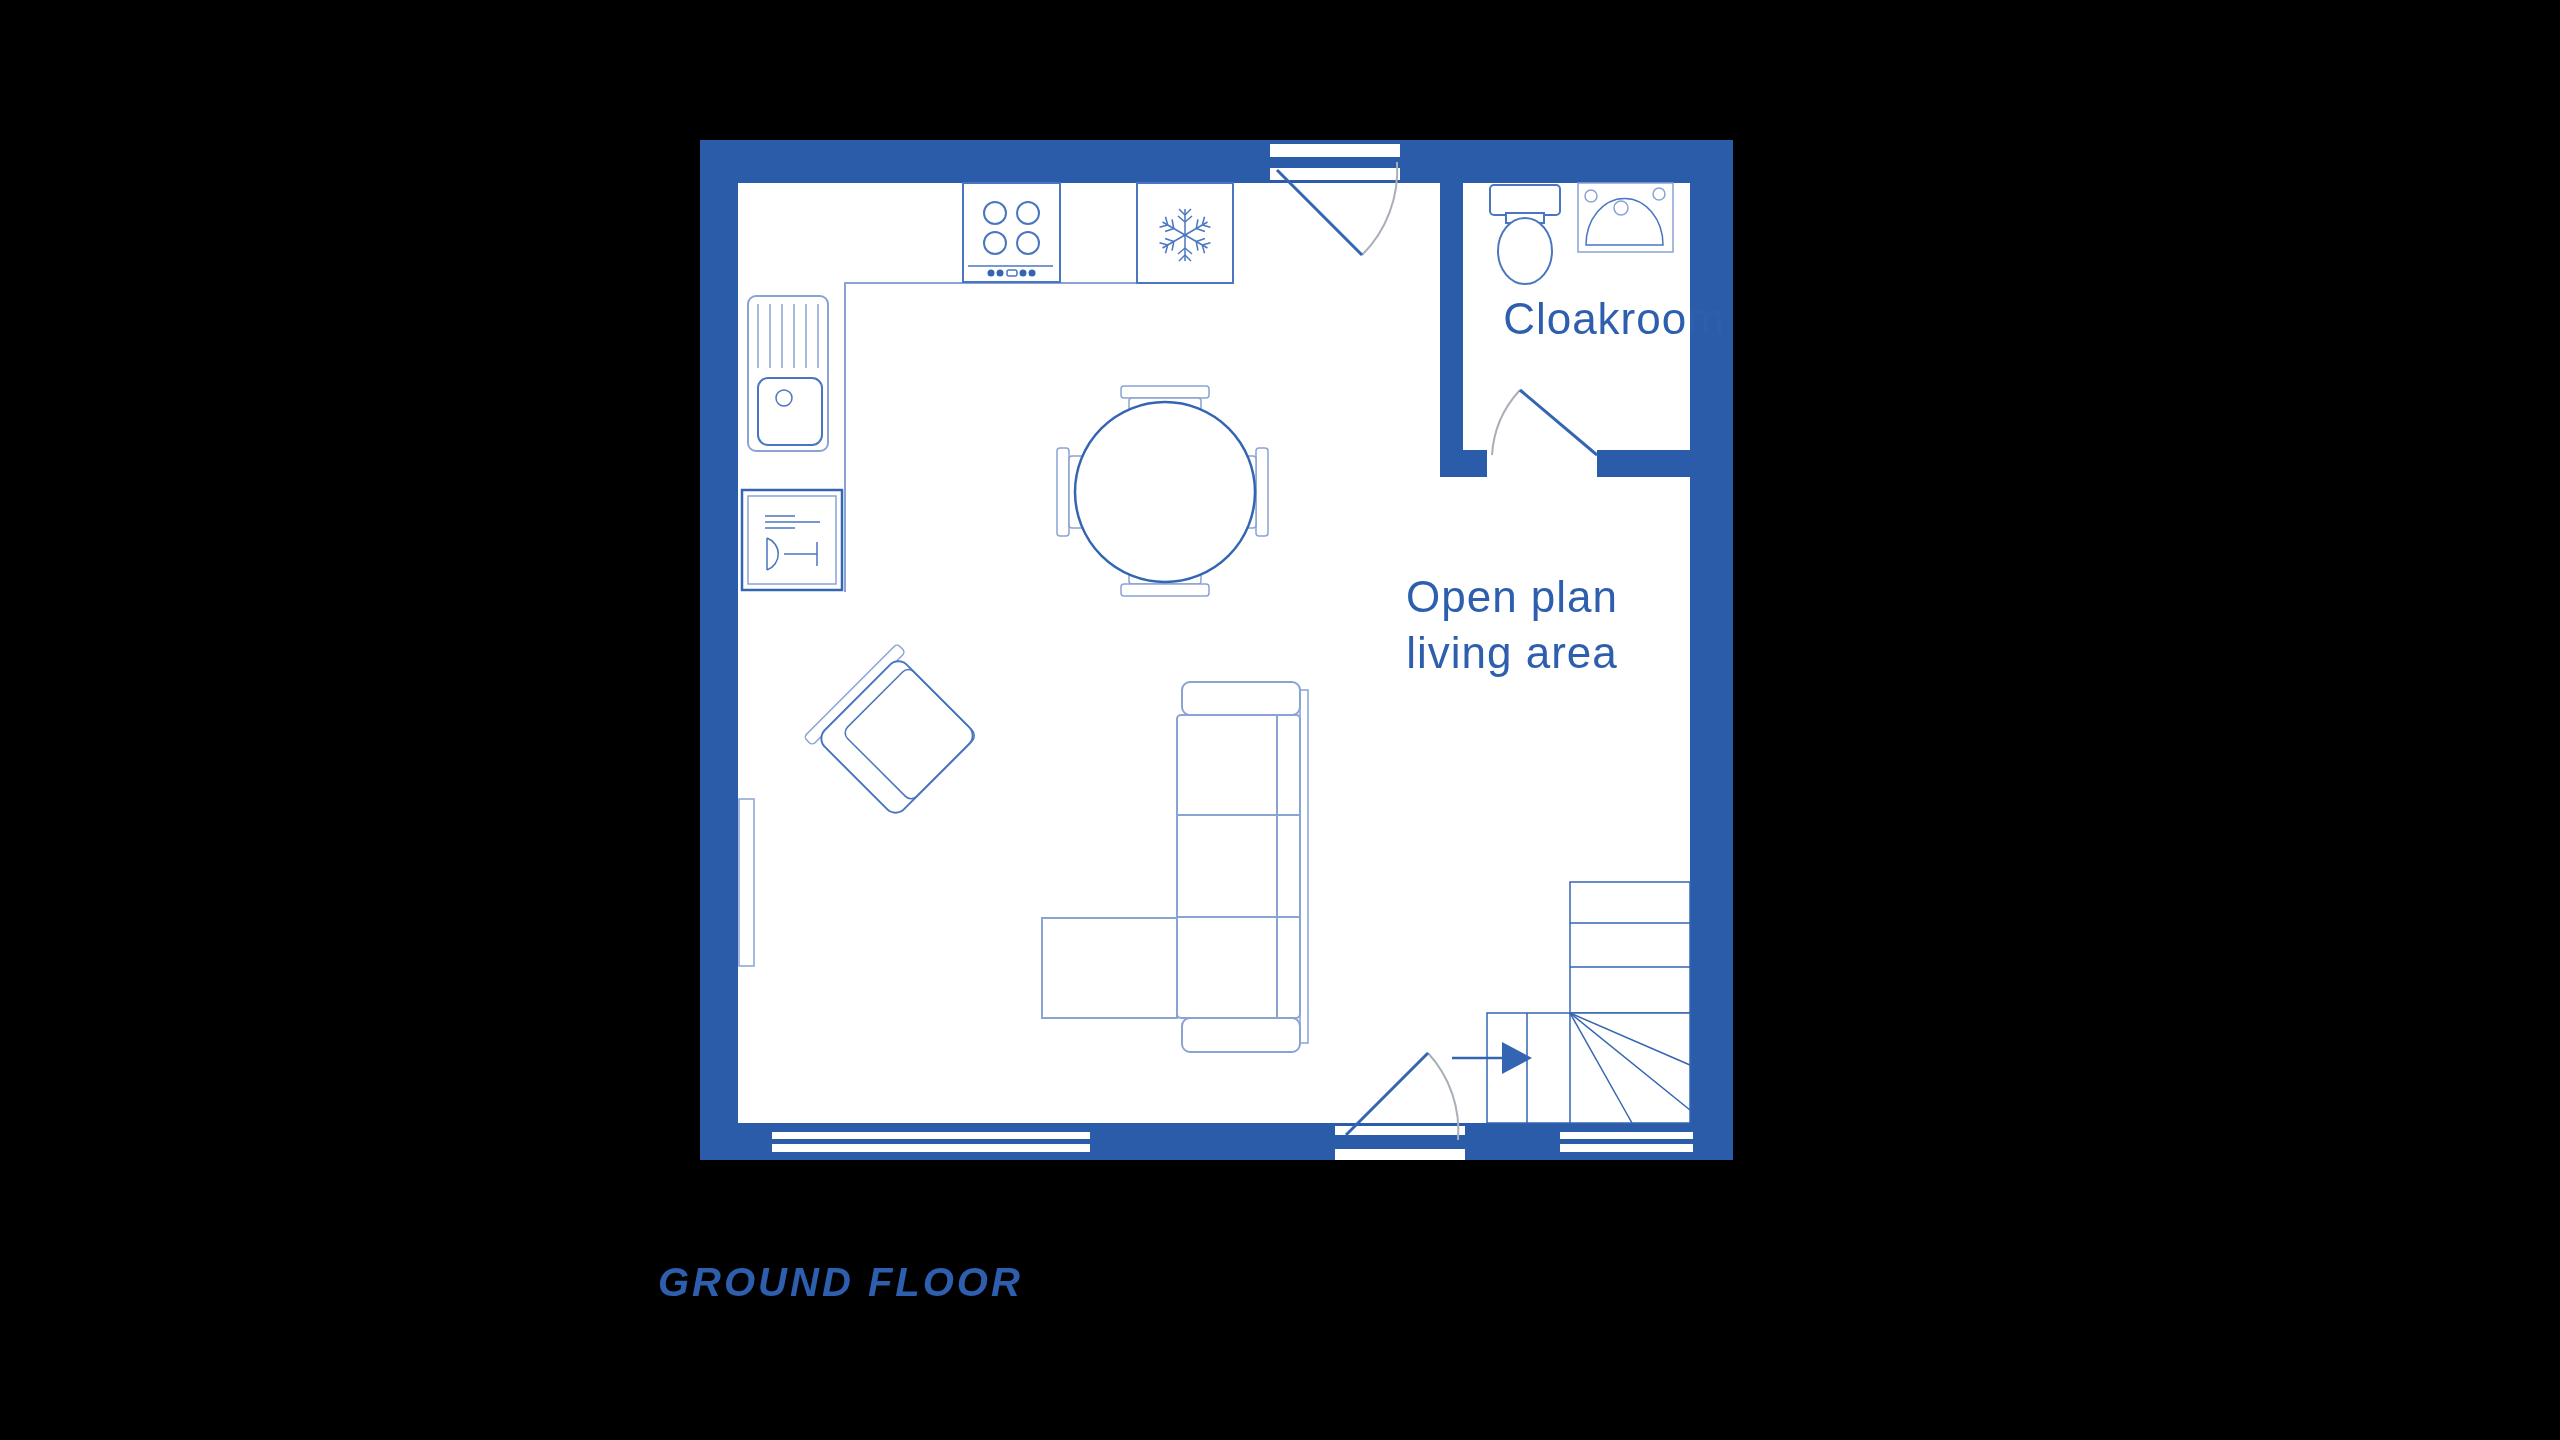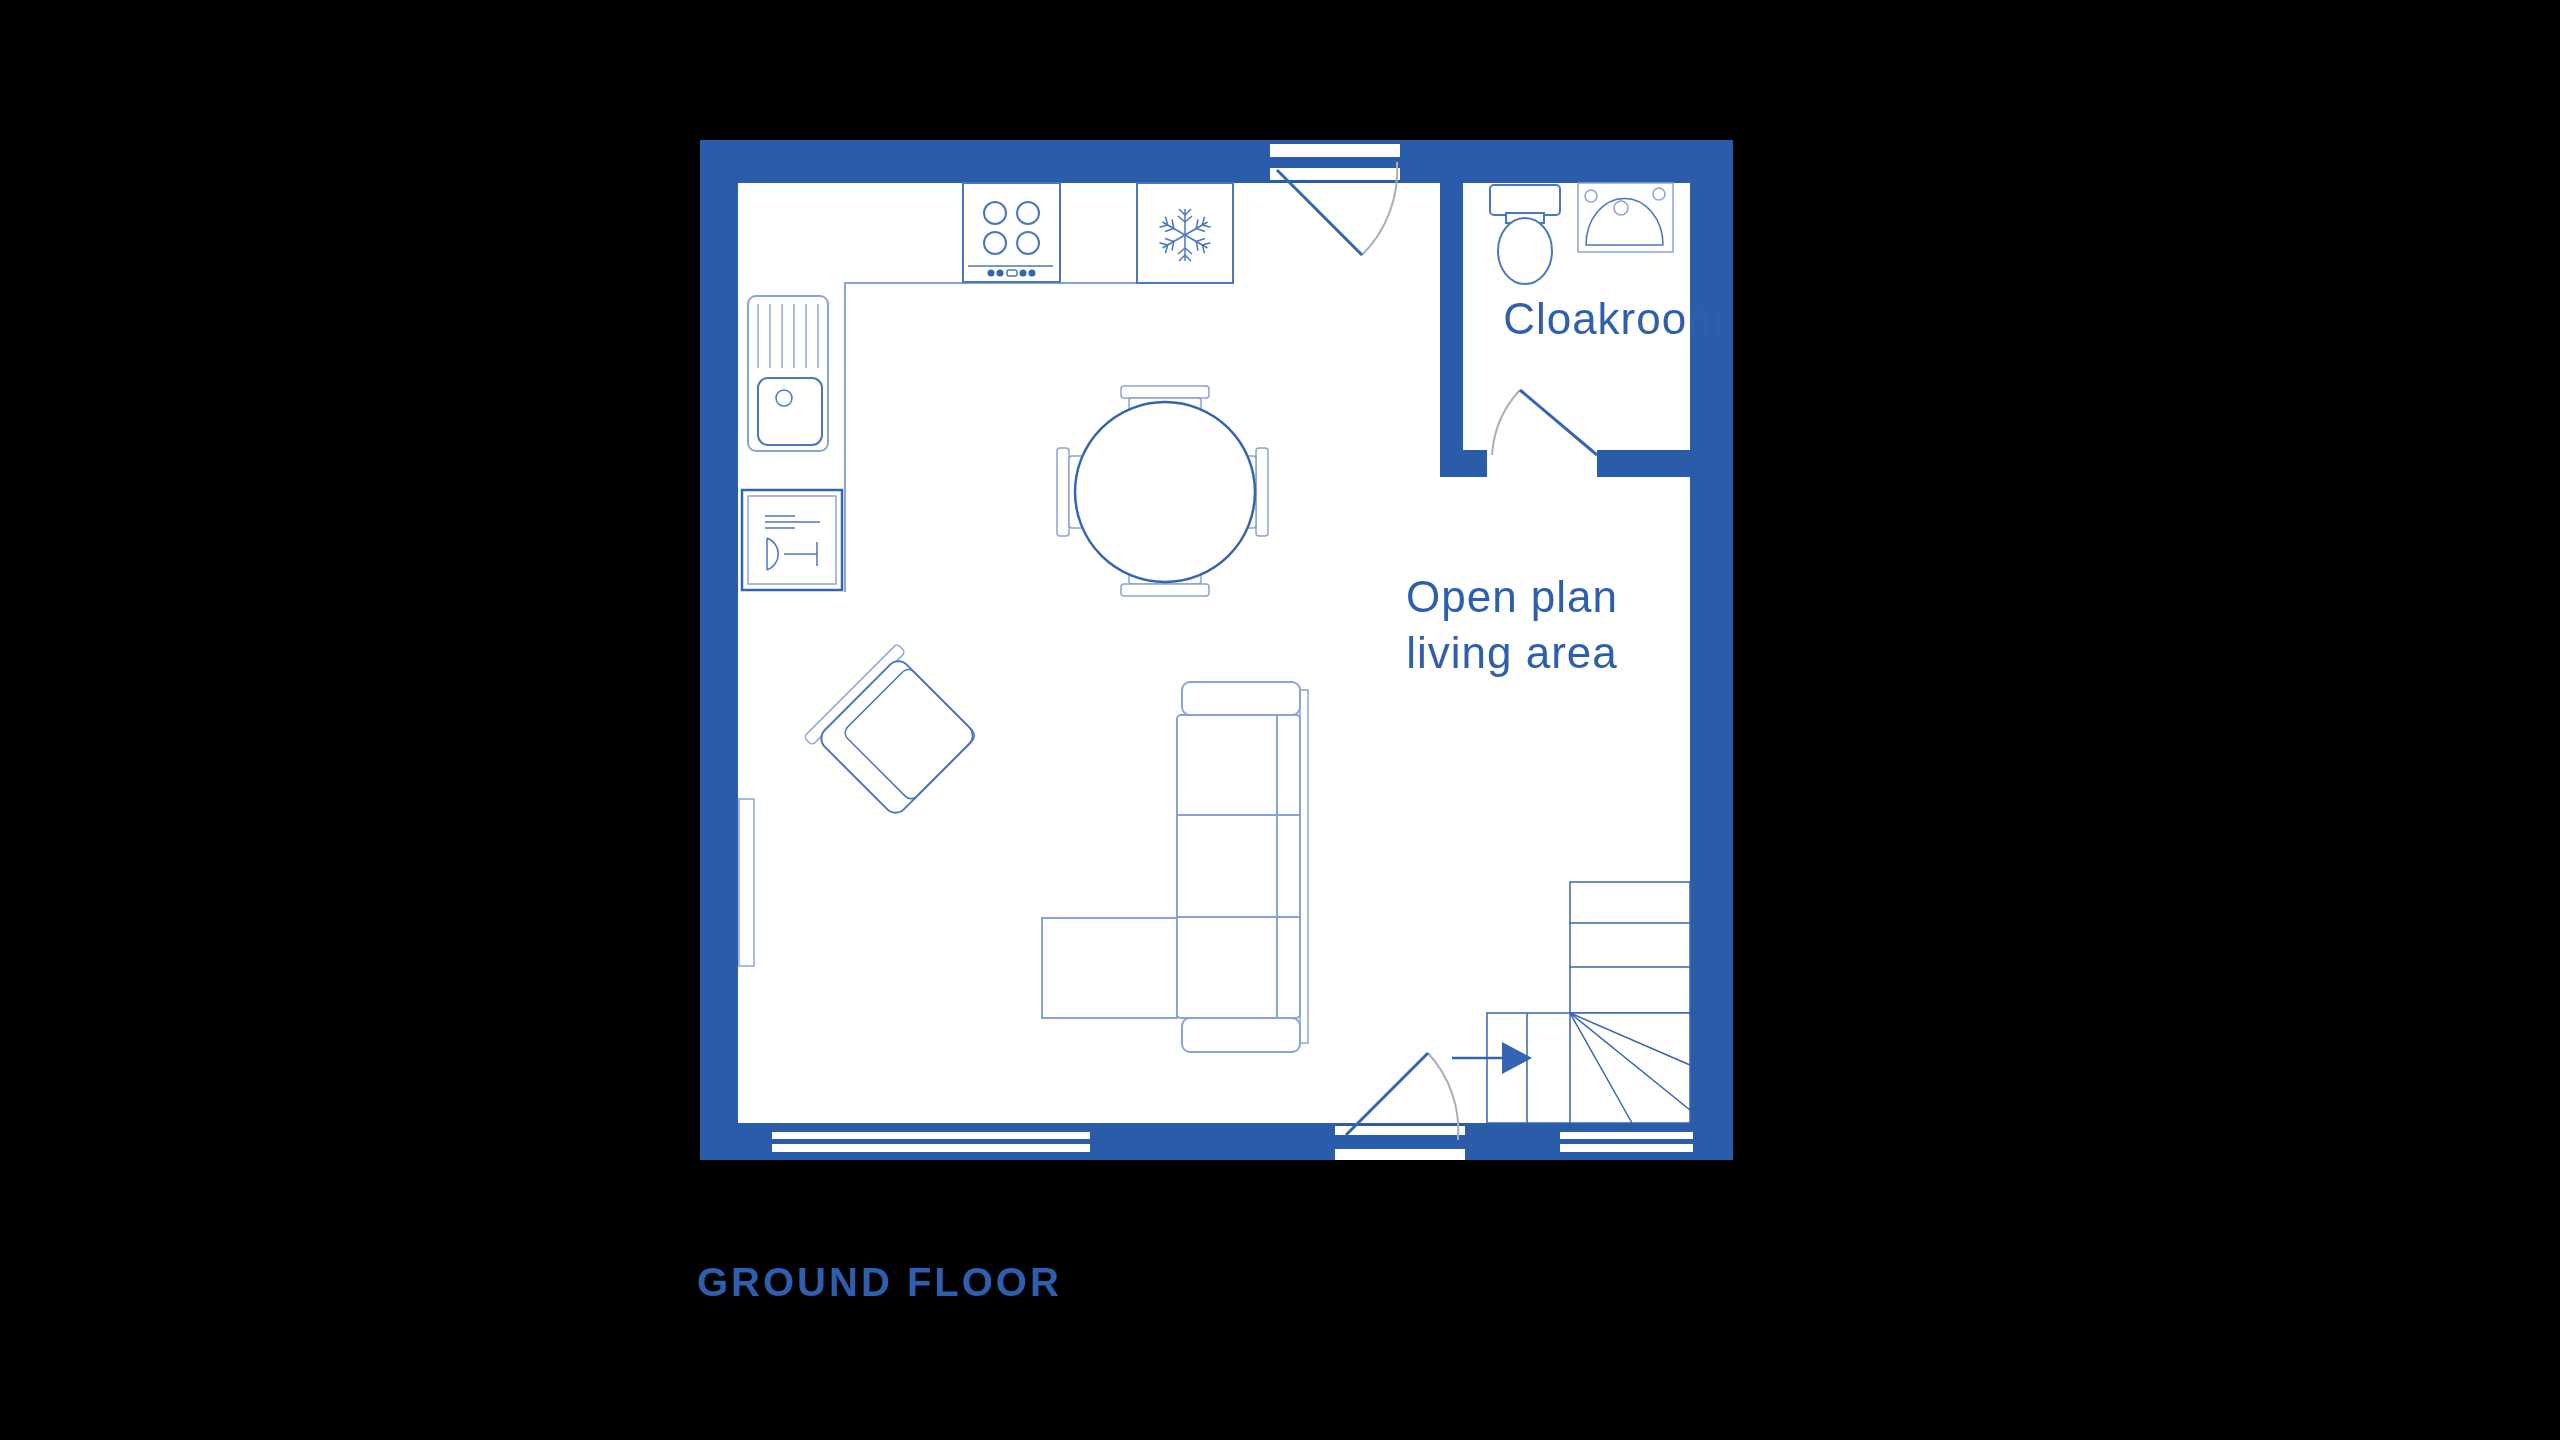--- a/index.html
+++ b/index.html
@@ -15,22 +15,22 @@
   .floor-fill{fill:var(--floor);stroke:none;}
   .ll{stroke:var(--line-light);stroke-width:2;fill:none;}
   .lm{stroke:var(--line-medium);stroke-width:2;fill:none;}
   .ls{stroke:var(--line-strong);stroke-width:2.5;fill:none;}
   .thin{stroke-width:1.5;}
   .ffill{fill:var(--floor);}
   .arc{stroke:var(--door-arc);stroke-width:2;fill:none;}
   .leaf{stroke:var(--line-strong);stroke-width:3;fill:none;}
   .solid{fill:var(--line-strong);stroke:none;}
   .room-label{fill:var(--label-text);font-size:44px;letter-spacing:1px;}
-  .floor-label{position:absolute;left:697px;top:1260px;color:var(--label-text);
-               font-size:40px;font-weight:bold;letter-spacing:3px;}
+  .floor-label{position:absolute;left:658px;top:1260px;color:var(--label-text);
+               font-size:40px;font-weight:bold;letter-spacing:3px;font-style:italic;}
 </style>
 </head>
 <body>
 
 <svg class="plan-svg" viewBox="700 140 1033 1020">
   <defs>
     <g id="sfarm">
       <line x1="0" y1="0" x2="0" y2="-26"></line>
       <line x1="0" y1="-13" x2="-7" y2="-19"></line>
         <line x1="0" y1="-13" x2="7" y2="-19"></line>

